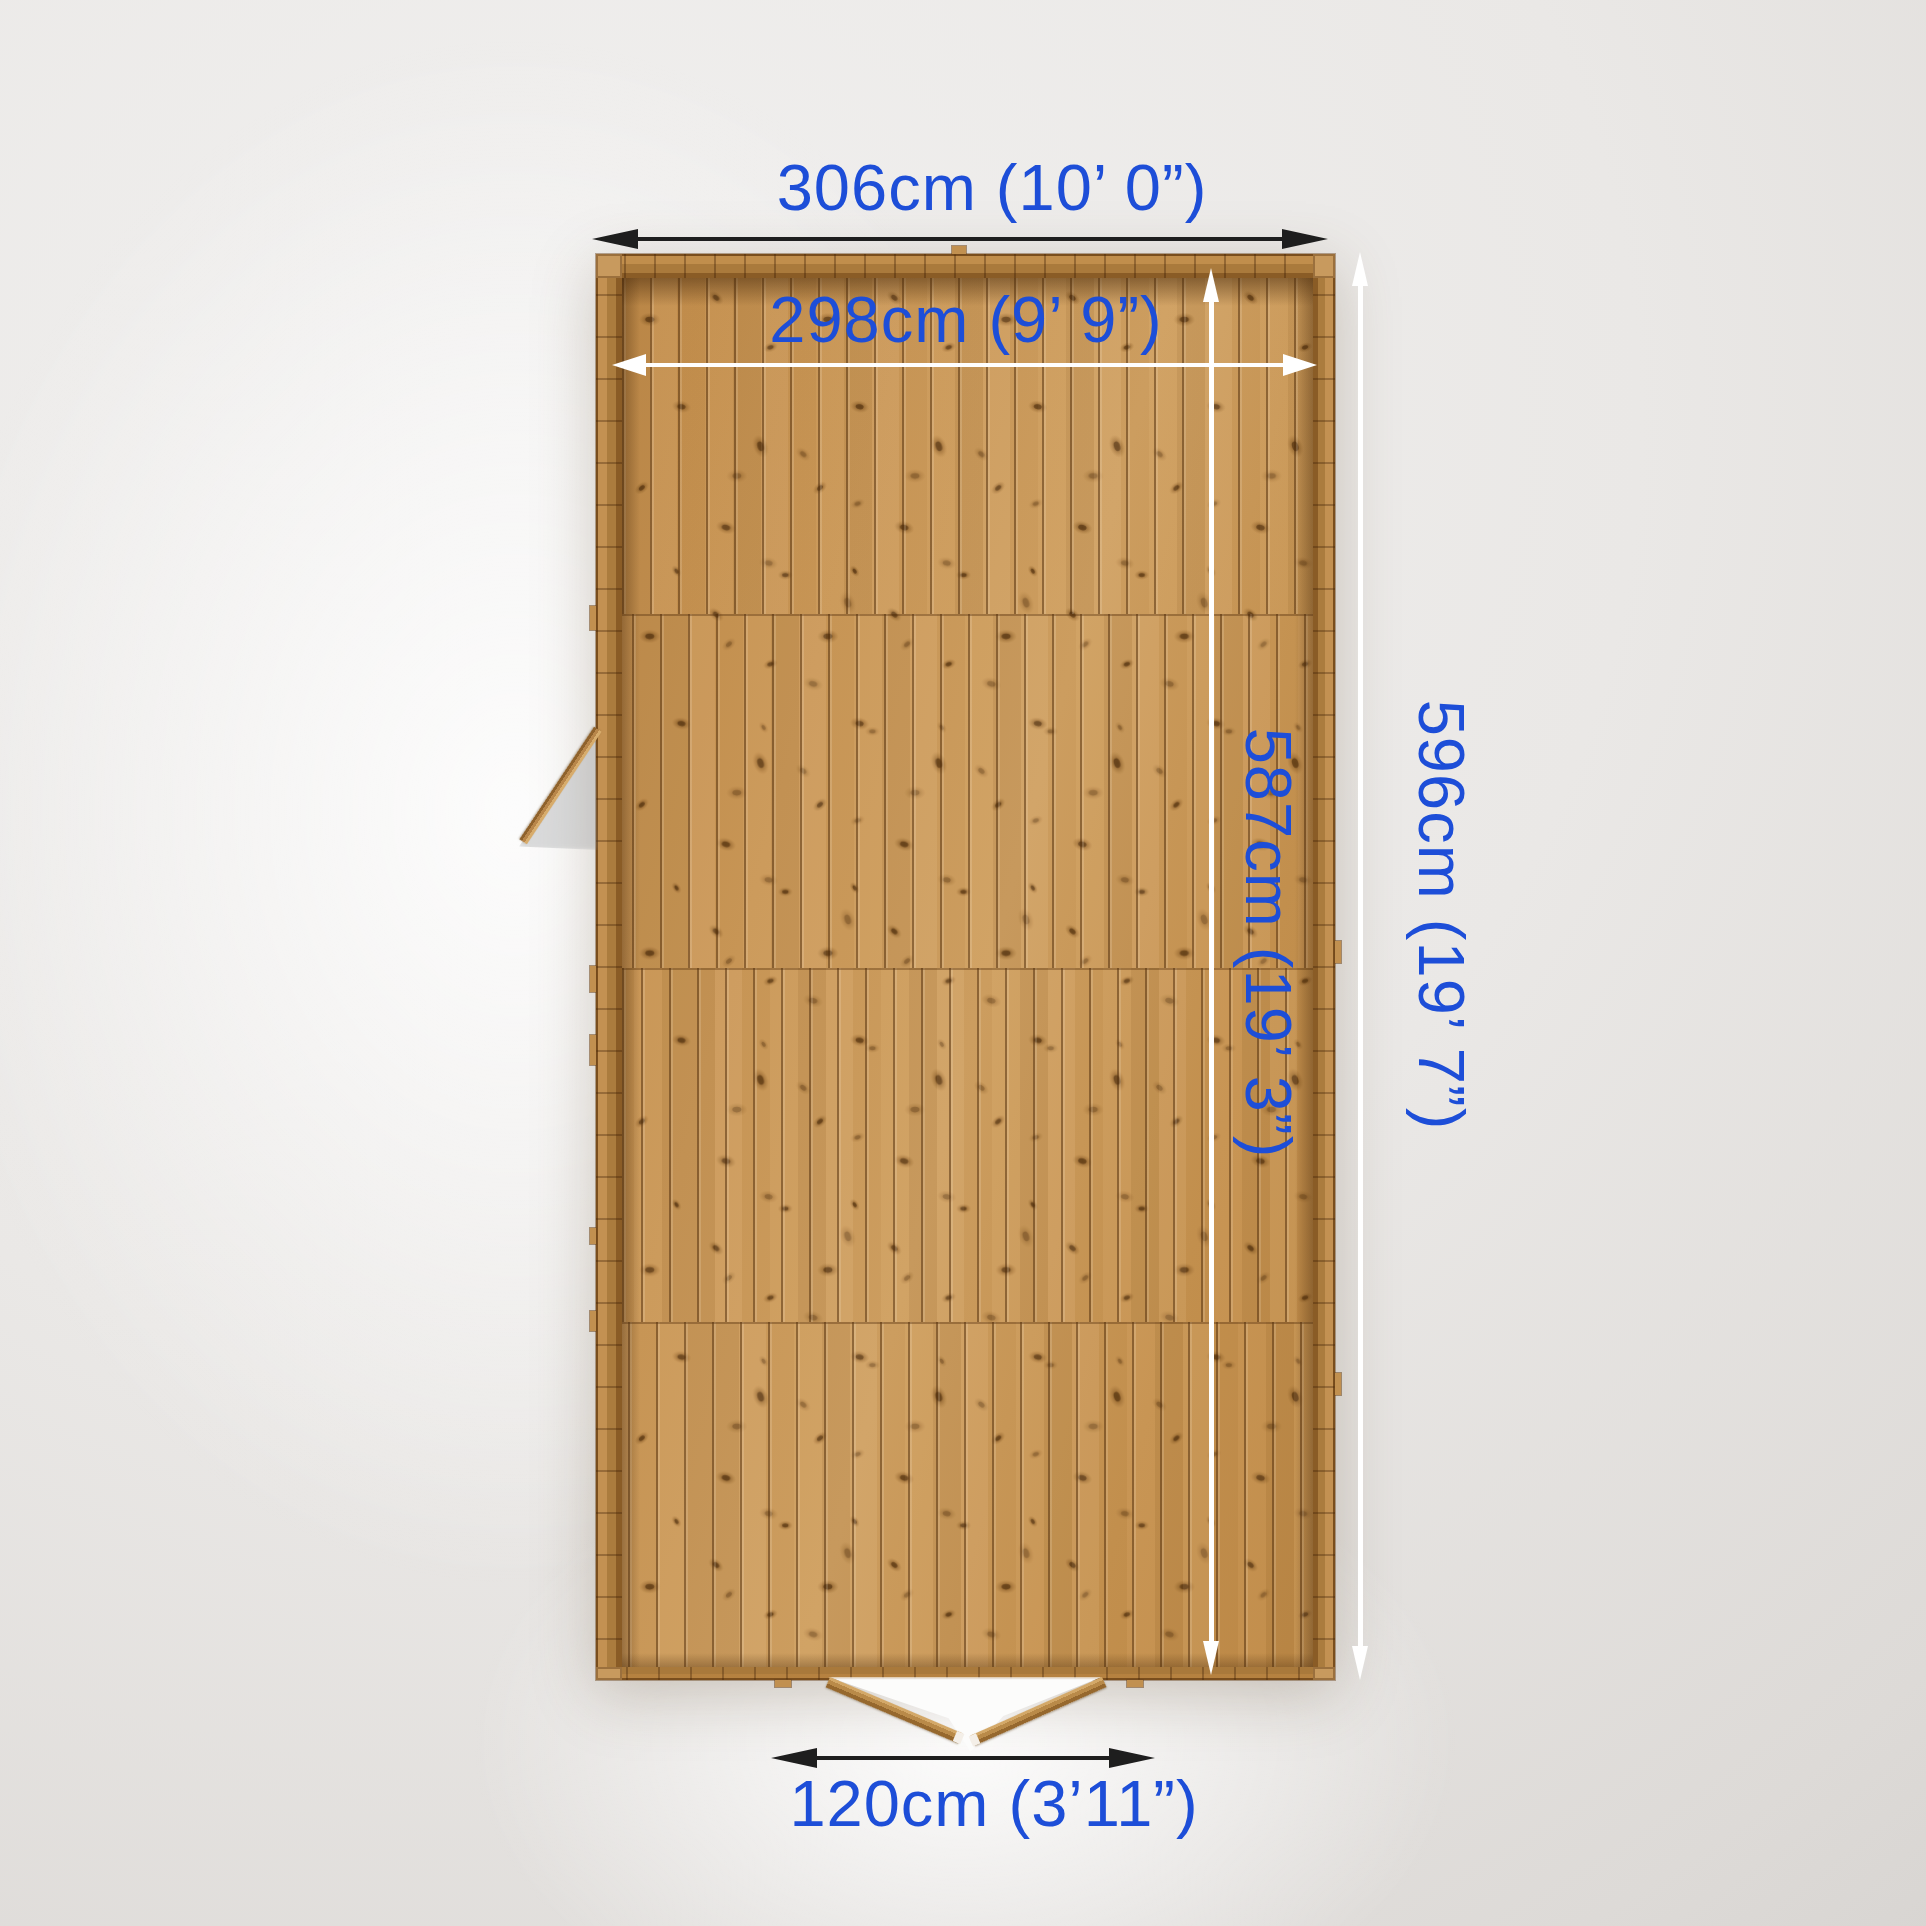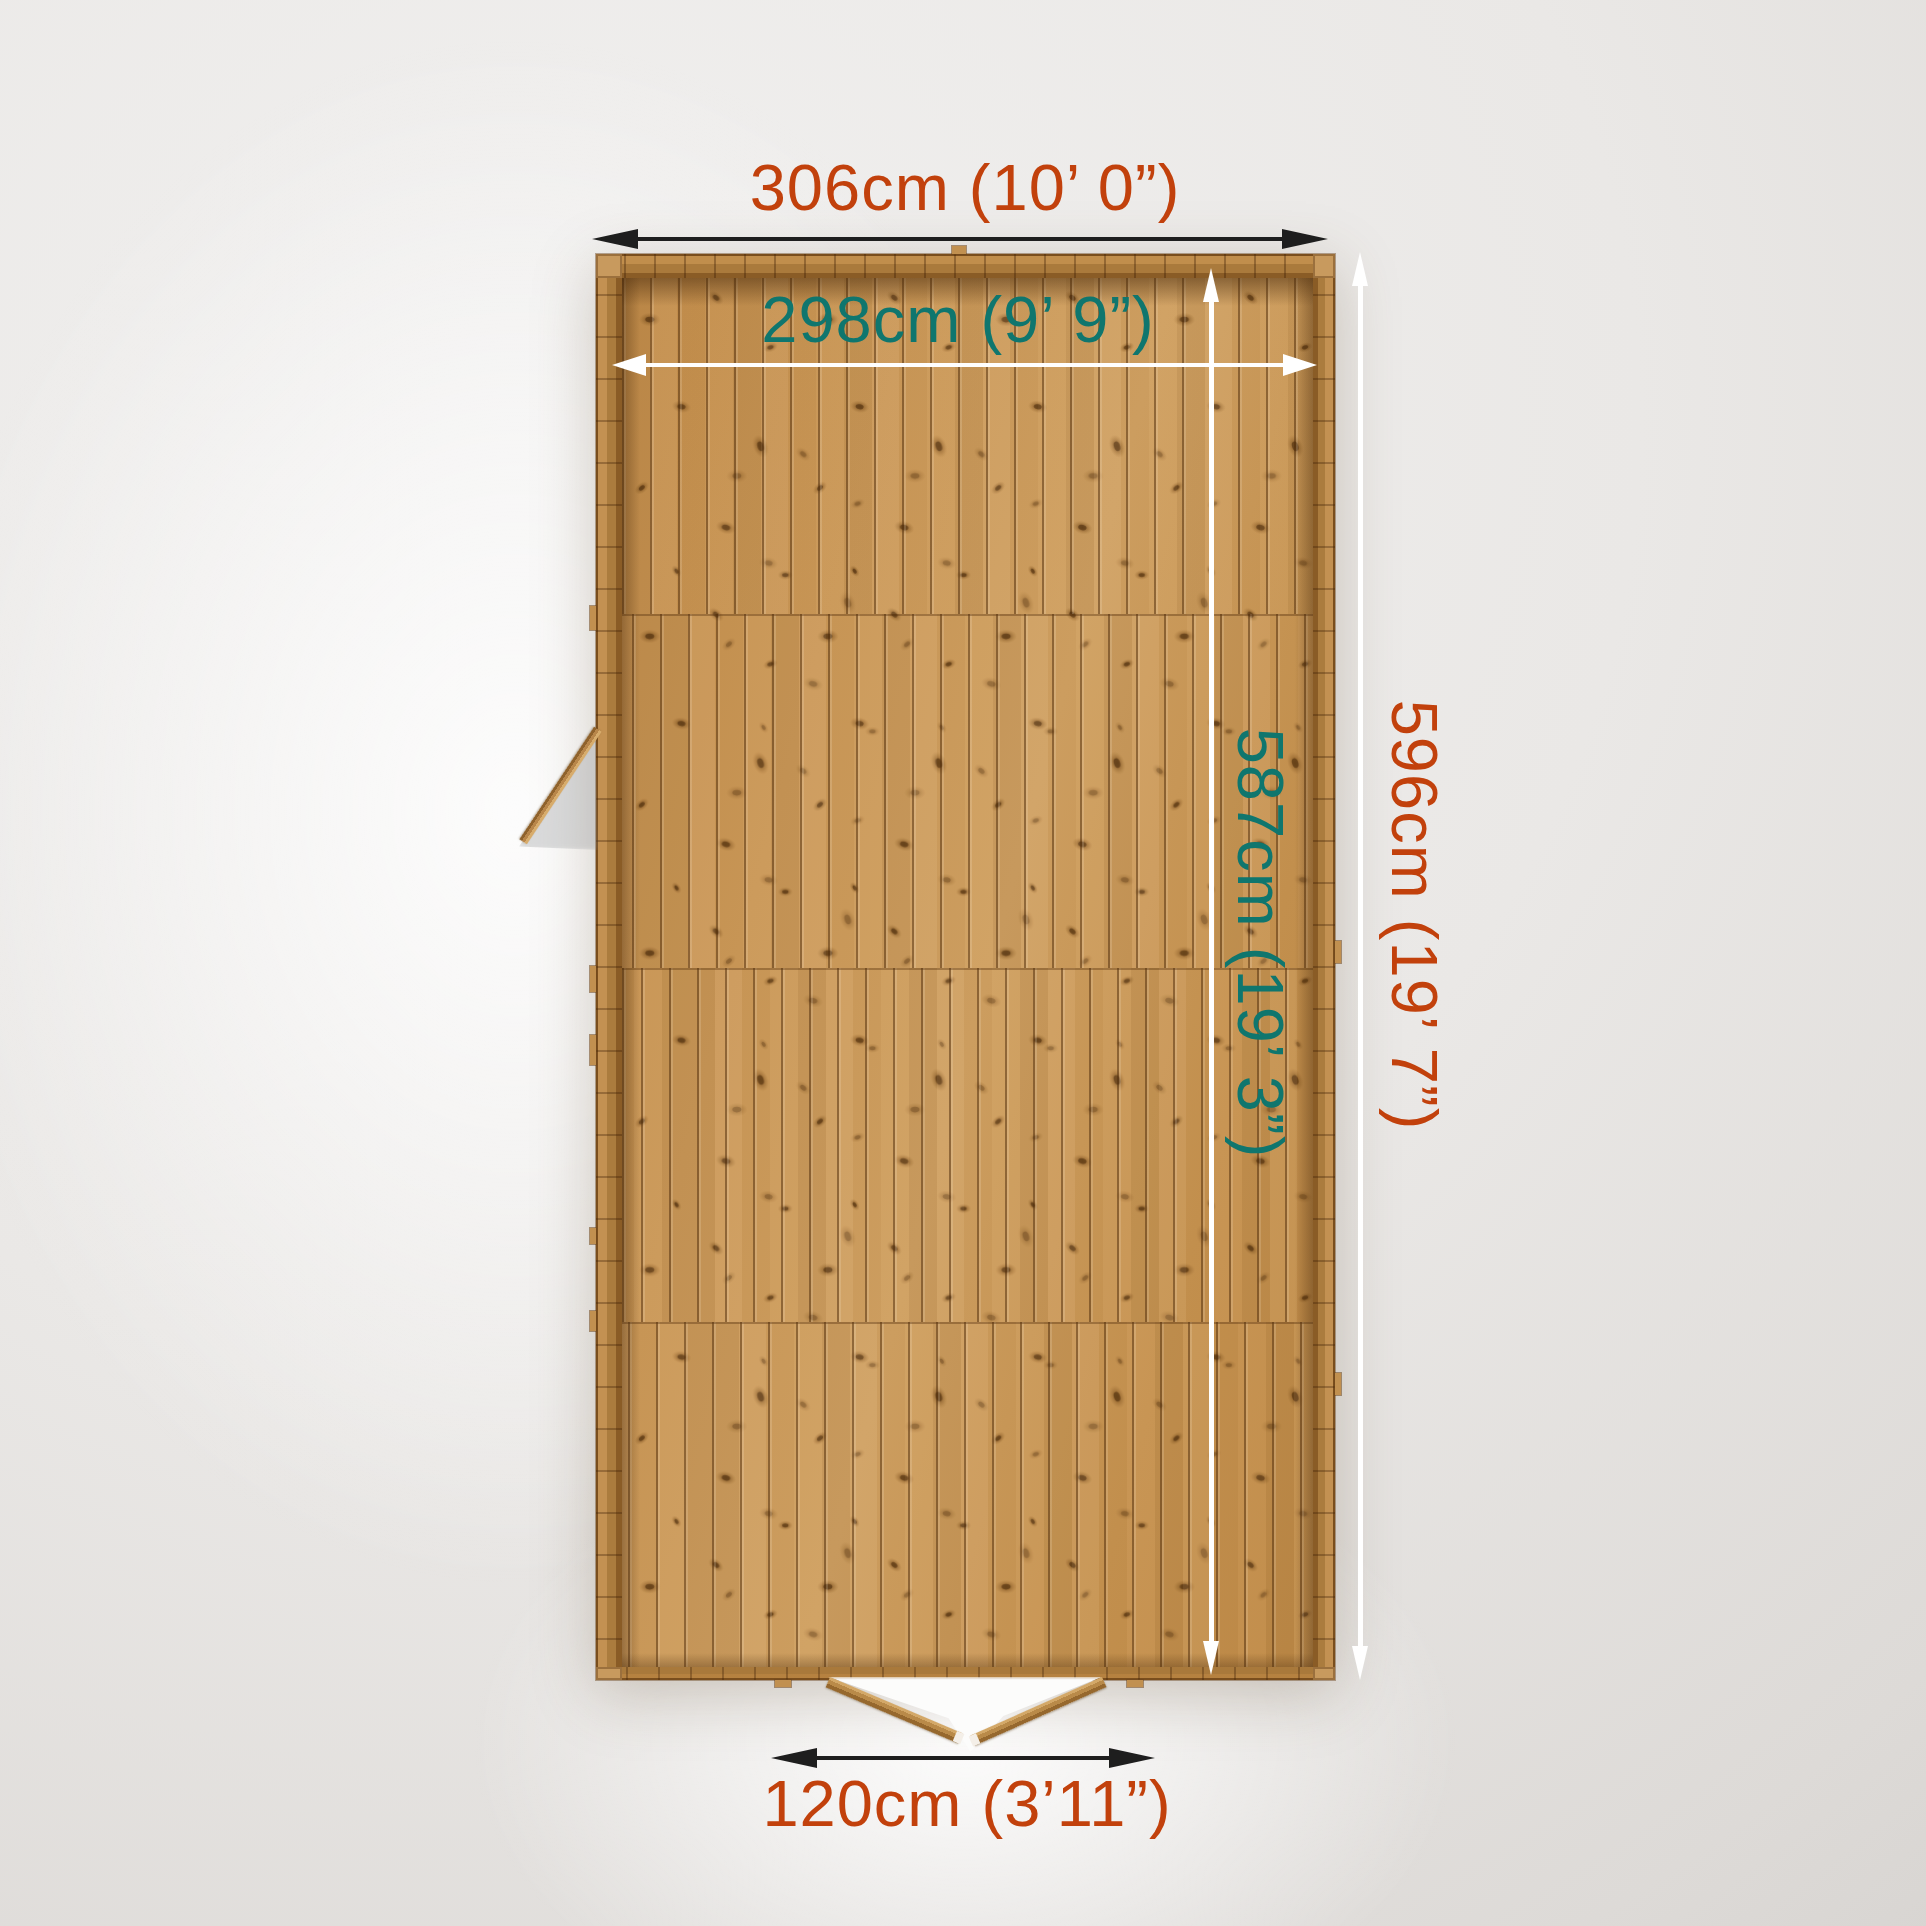--- a/index.html
+++ b/index.html
@@ -92,22 +92,22 @@
   .arrow.h .head.e{right:0;top:50%;margin-top:-11px;border-width:11px 0 11px 34px;border-color:transparent transparent transparent currentColor;}
   .arrow.h.blk .shaft{height:4px;left:40px;right:40px;}
   .arrow.h.blk .head.w{margin-top:-10px;border-width:10px 46px 10px 0;}
   .arrow.h.blk .head.e{margin-top:-10px;border-width:10px 0 10px 46px;}
   .arrow.v .shaft{top:28px;bottom:28px;left:50%;width:5px;margin-left:-2.5px;}
   .arrow.v .head.n{top:0;left:50%;margin-left:-8px;border-width:0 8px 34px 8px;border-color:transparent transparent currentColor transparent;}
   .arrow.v .head.s{bottom:0;left:50%;margin-left:-8px;border-width:34px 8px 0 8px;border-color:currentColor transparent transparent transparent;}
   .wht{color:#ffffff;} .blk{color:#1e1e1e;}
 
   .dim-label{position:absolute;z-index:11;font-size:65px;font-weight:400;letter-spacing:1px;white-space:nowrap;}
-  .dim-label.dark{color:#c2410c;}
-  .dim-label.light{color:#0f766e;}
+  .dim-label.dark{color:#1d4ed8;margin-left:27px;}
+  .dim-label.light{color:#1d4ed8;margin-left:8px;}
   .dim-label.hcenter{transform:translateX(-50%);}
   .dim-label.vert{writing-mode:vertical-rl;transform:translate(-50%,-50%);}
 </style>
 </head>
 <body>
 
 <div class="shed">
   <div class="floor">
     <svg class="knots" width="691" height="1389" viewBox="0 0 698 1403" preserveAspectRatio="none" aria-hidden="true">
       <defs>

